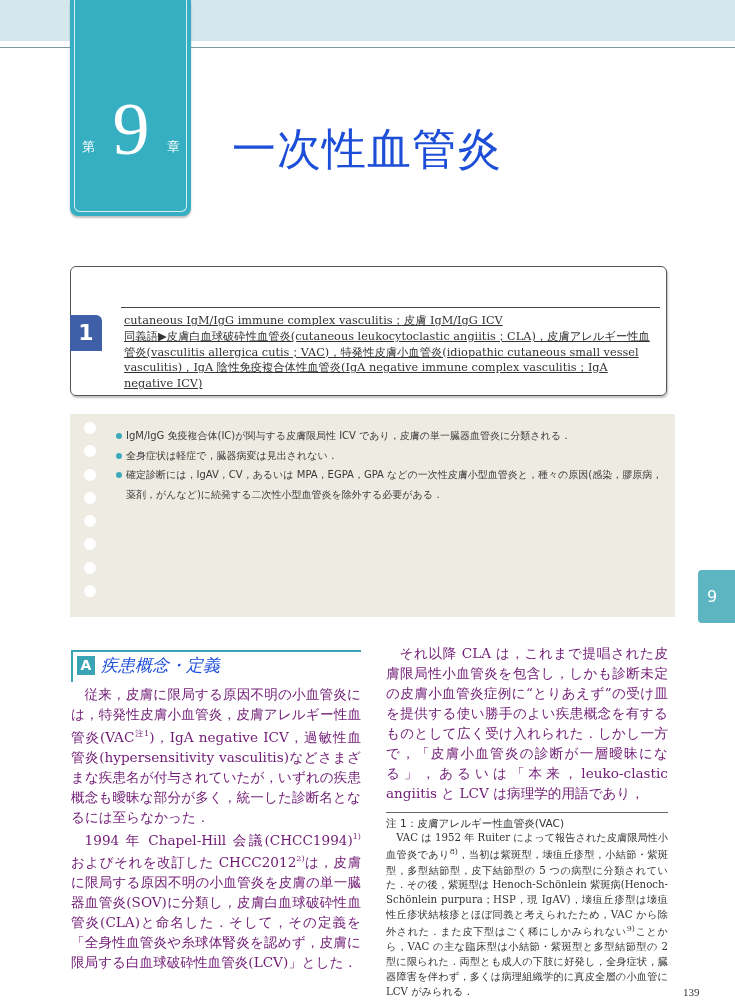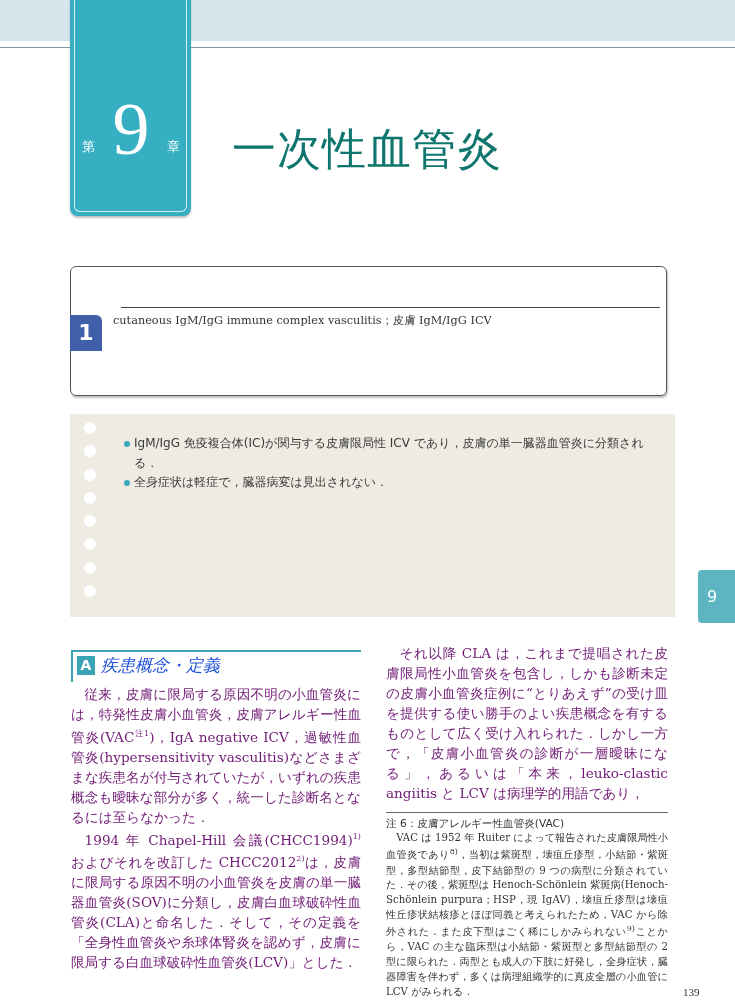--- a/index.html
+++ b/index.html
@@ -6,32 +6,32 @@
   body{width:735px;height:1000px;position:relative;background:#ffffff;overflow:hidden;
        font-family:"DejaVu Serif","Liberation Serif",serif;color:#2a2a2a;}
   .topband{position:absolute;left:0;top:0;width:735px;height:41px;background:#d5e6ec;}
   .topline{position:absolute;left:0;top:47px;width:735px;height:1px;background:#7b9aa3;}
   .tab{position:absolute;left:70px;top:0;width:121px;height:216px;background:#35afc1;
        border-radius:0 0 8px 8px;box-shadow:0 2px 2px rgba(0,0,0,.25);}
   .tab-inner{position:absolute;left:4px;top:0;right:4px;bottom:4px;border:1px solid rgba(255,255,255,.8);border-top:none;border-radius:0 0 6px 6px;}
   .tab-dai,.tab-sho{position:absolute;top:138px;font-size:13px;color:#fff;font-family:"DejaVu Serif",serif;}
   .tab-dai{left:12px;} .tab-sho{left:97px;}
   .tab-num{position:absolute;left:36px;top:92px;width:50px;text-align:center;font-size:74px;color:#fff;font-family:"Liberation Serif",serif;line-height:1;}
-  .chapter-title{position:absolute;left:232px;top:120px;font-size:44px;color:#0f766e;font-family:"DejaVu Serif",serif;letter-spacing:1px;}
+  .chapter-title{position:absolute;left:232px;top:120px;font-size:44px;color:#1d4ed8;font-family:"DejaVu Serif",serif;letter-spacing:1px;}
 
   .sec-box{position:absolute;left:70px;top:266px;width:595px;height:128px;border:1px solid #555;border-radius:6px;box-shadow:1px 2px 2px rgba(0,0,0,.25);}
   .sec-badge{position:absolute;left:-1px;top:48px;width:32px;height:36px;background:#3f5fa8;border-radius:0 6px 0 0;color:#fff;font-family:"DejaVu Sans",sans-serif;font-weight:bold;font-size:22px;text-align:center;line-height:36px;}
   .sec-title{position:absolute;left:53px;top:7px;font-family:"DejaVu Sans",sans-serif;font-size:19px;color:#1a1a1a;}
   .sec-rule{position:absolute;left:50px;right:6px;top:40px;height:1px;background:#444;}
-  .sec-text{position:absolute;left:42px;top:46px;right:6px;font-size:11.3px;line-height:15.8px;color:#333;}
+  .sec-text{position:absolute;left:53px;top:46px;right:6px;font-size:11.3px;line-height:15.8px;color:#333;text-decoration:underline;}
 
   .summary{position:absolute;left:70px;top:414px;width:605px;height:203px;background:#eeebe2;}
   .holes{position:absolute;left:14px;top:8px;}
   .hole{width:12px;height:12px;border-radius:50%;background:#fff;margin-bottom:11.3px;}
-  .sum-list{position:absolute;left:46px;top:12px;right:8px;margin:8px;padding:0;list-style:none;font-family:"DejaVu Sans",sans-serif;font-size:12px;line-height:19.6px;color:#3a3a3a;}
+  .sum-list{position:absolute;left:46px;top:12px;right:8px;margin:0;padding:0;list-style:none;font-family:"DejaVu Sans",sans-serif;font-size:10px;line-height:19.6px;color:#3a3a3a;}
   .sum-list li{position:relative;padding-left:10px;}
   .sum-list li::before{content:"";position:absolute;left:0;top:7px;width:6px;height:6px;border-radius:50%;background:#3aaabb;}
 
   .side-tab{position:absolute;left:698px;top:570px;width:37px;height:53px;background:#5db5c2;border-radius:4px 0 0 4px;color:#fff;font-family:"DejaVu Sans",sans-serif;font-size:16px;line-height:53px;padding-left:9px;box-sizing:border-box;}
 
   .subhead{position:absolute;left:71px;top:650px;width:288px;height:30px;border-top:2px solid #3aa3b5;border-left:2px solid #3aa3b5;}
   .subhead-badge{position:absolute;left:4px;top:4px;width:18px;height:19px;background:#3aa3b5;color:#fff;font-family:"DejaVu Sans",sans-serif;font-weight:bold;font-size:14px;text-align:center;line-height:19px;}
   .subhead-text{position:absolute;left:28px;top:2px;font-family:"DejaVu Sans",sans-serif;font-size:17px;color:#1d4ed8;font-style:italic;}
 
   .col{position:absolute;font-size:13.6px;line-height:20px;color:#701a75;text-align:justify;}
@@ -58,37 +58,39 @@
   <span class="tab-num">9</span>
   <span class="tab-sho">章</span>
 </div>
 <div class="chapter-title">一次性血管炎</div>
 
 <div class="sec-box">
   <div class="sec-badge">1</div>
   <div class="sec-rule"></div>
   <div class="sec-text">
     <div>cutaneous IgM/IgG immune complex vasculitis；皮膚 IgM/IgG ICV</div>
+    <div>同義語▶皮膚白血球破砕性血管炎(cutaneous leukocytoclastic angiitis；CLA)，皮膚アレルギー性血管炎(vasculitis allergica cutis；VAC)，特発性皮膚小血管炎(idiopathic cutaneous small vessel vasculitis)，IgA 陰性免疫複合体性血管炎(IgA negative immune complex vasculitis；IgA negative ICV)</div>
   </div>
 </div>
 
 <div class="summary">
   <div class="holes">
     <div class="hole"></div>
       <div class="hole"></div>
       <div class="hole"></div>
       <div class="hole"></div>
     <div class="hole"></div>
       <div class="hole"></div>
       <div class="hole"></div>
       <div class="hole"></div>
   </div>
   <ul class="sum-list">
     <li>IgM/IgG 免疫複合体(IC)が関与する皮膚限局性 ICV であり，皮膚の単一臓器血管炎に分類される．</li>
     <li>全身症状は軽症で，臓器病変は見出されない．</li>
+    <li>確定診断には，IgAV，CV，あるいは MPA，EGPA，GPA などの一次性皮膚小型血管炎と，種々の原因(感染，膠原病，薬剤，がんなど)に続発する二次性小型血管炎を除外する必要がある．</li>
   </ul>
 </div>
 
 <div class="side-tab">9</div>
 
 <div class="subhead">
   <div class="subhead-badge">A</div>
   <div class="subhead-text">疾患概念・定義</div>
 </div>
 
@@ -96,17 +98,17 @@
   <p><span>従来，皮膚に限局する原因不明の小血管炎には，特発性皮膚小血管炎，皮膚アレルギー性血管炎(VAC</span><sup>注1</sup><span>)，IgA negative ICV，過敏性血管炎(hypersensitivity vasculitis)などさまざまな疾患名が付与されていたが，いずれの疾患概念も曖昧な部分が多く，統一した診断名となるには至らなかった．</span></p>
   <p><span>1994 年 Chapel-Hill 会議(CHCC1994)</span><sup>1)</sup><span>およびそれを改訂した CHCC2012</span><sup>2)</sup><span>は，皮膚に限局する原因不明の小血管炎を皮膚の単一臓器血管炎(SOV)に分類し，皮膚白血球破砕性血管炎(CLA)と命名した．そして，その定義を「全身性血管炎や糸球体腎炎を認めず，皮膚に限局する白血球破砕性血管炎(LCV)」とした．</span></p>
 </div>
 
 <div class="col col-right">
   <p>それ以降 CLA は，これまで提唱された皮膚限局性小血管炎を包含し，しかも診断未定の皮膚小血管炎症例に“とりあえず”の受け皿を提供する使い勝手のよい疾患概念を有するものとして広く受け入れられた．しかし一方で，「皮膚小血管炎の診断が一層曖昧になる」，あるいは「本来，leuko-clastic angiitis と LCV は病理学的用語であり，</p>
 </div>
 
 <div class="note-rule"></div>
 <div class="note">
-  <div class="note-title">注 6：皮膚アレルギー性血管炎(VAC)</div>
-  <p><span>VAC は 1952 年 Ruiter によって報告された皮膚限局性小血管炎であり</span><sup>8)</sup><span>，当初は紫斑型，壊疽丘疹型，小結節・紫斑型，多型結節型，皮下結節型の 9 つの病型に分類されていた．その後，紫斑型は Henoch-Schönlein 紫斑病(Henoch-Schönlein purpura；HSP，現 IgAV)，壊疽丘疹型は壊疽性丘疹状結核疹とほぼ同義と考えられたため，VAC から除外された．また皮下型はごく稀にしかみられない</span><sup>9)</sup><span>ことから，VAC の主な臨床型は小結節・紫斑型と多型結節型の 2 型に限られた．両型とも成人の下肢に好発し，全身症状，臓器障害を伴わず，多くは病理組織学的に真皮全層の小血管に LCV がみられる．</span></p>
+  <div class="note-title">注 1：皮膚アレルギー性血管炎(VAC)</div>
+  <p><span>VAC は 1952 年 Ruiter によって報告された皮膚限局性小血管炎であり</span><sup>8)</sup><span>，当初は紫斑型，壊疽丘疹型，小結節・紫斑型，多型結節型，皮下結節型の 5 つの病型に分類されていた．その後，紫斑型は Henoch-Schönlein 紫斑病(Henoch-Schönlein purpura；HSP，現 IgAV)，壊疽丘疹型は壊疽性丘疹状結核疹とほぼ同義と考えられたため，VAC から除外された．また皮下型はごく稀にしかみられない</span><sup>9)</sup><span>ことから，VAC の主な臨床型は小結節・紫斑型と多型結節型の 2 型に限られた．両型とも成人の下肢に好発し，全身症状，臓器障害を伴わず，多くは病理組織学的に真皮全層の小血管に LCV がみられる．</span></p>
 </div>
 
 <div class="page-num">139</div>
 
 </body></html>

